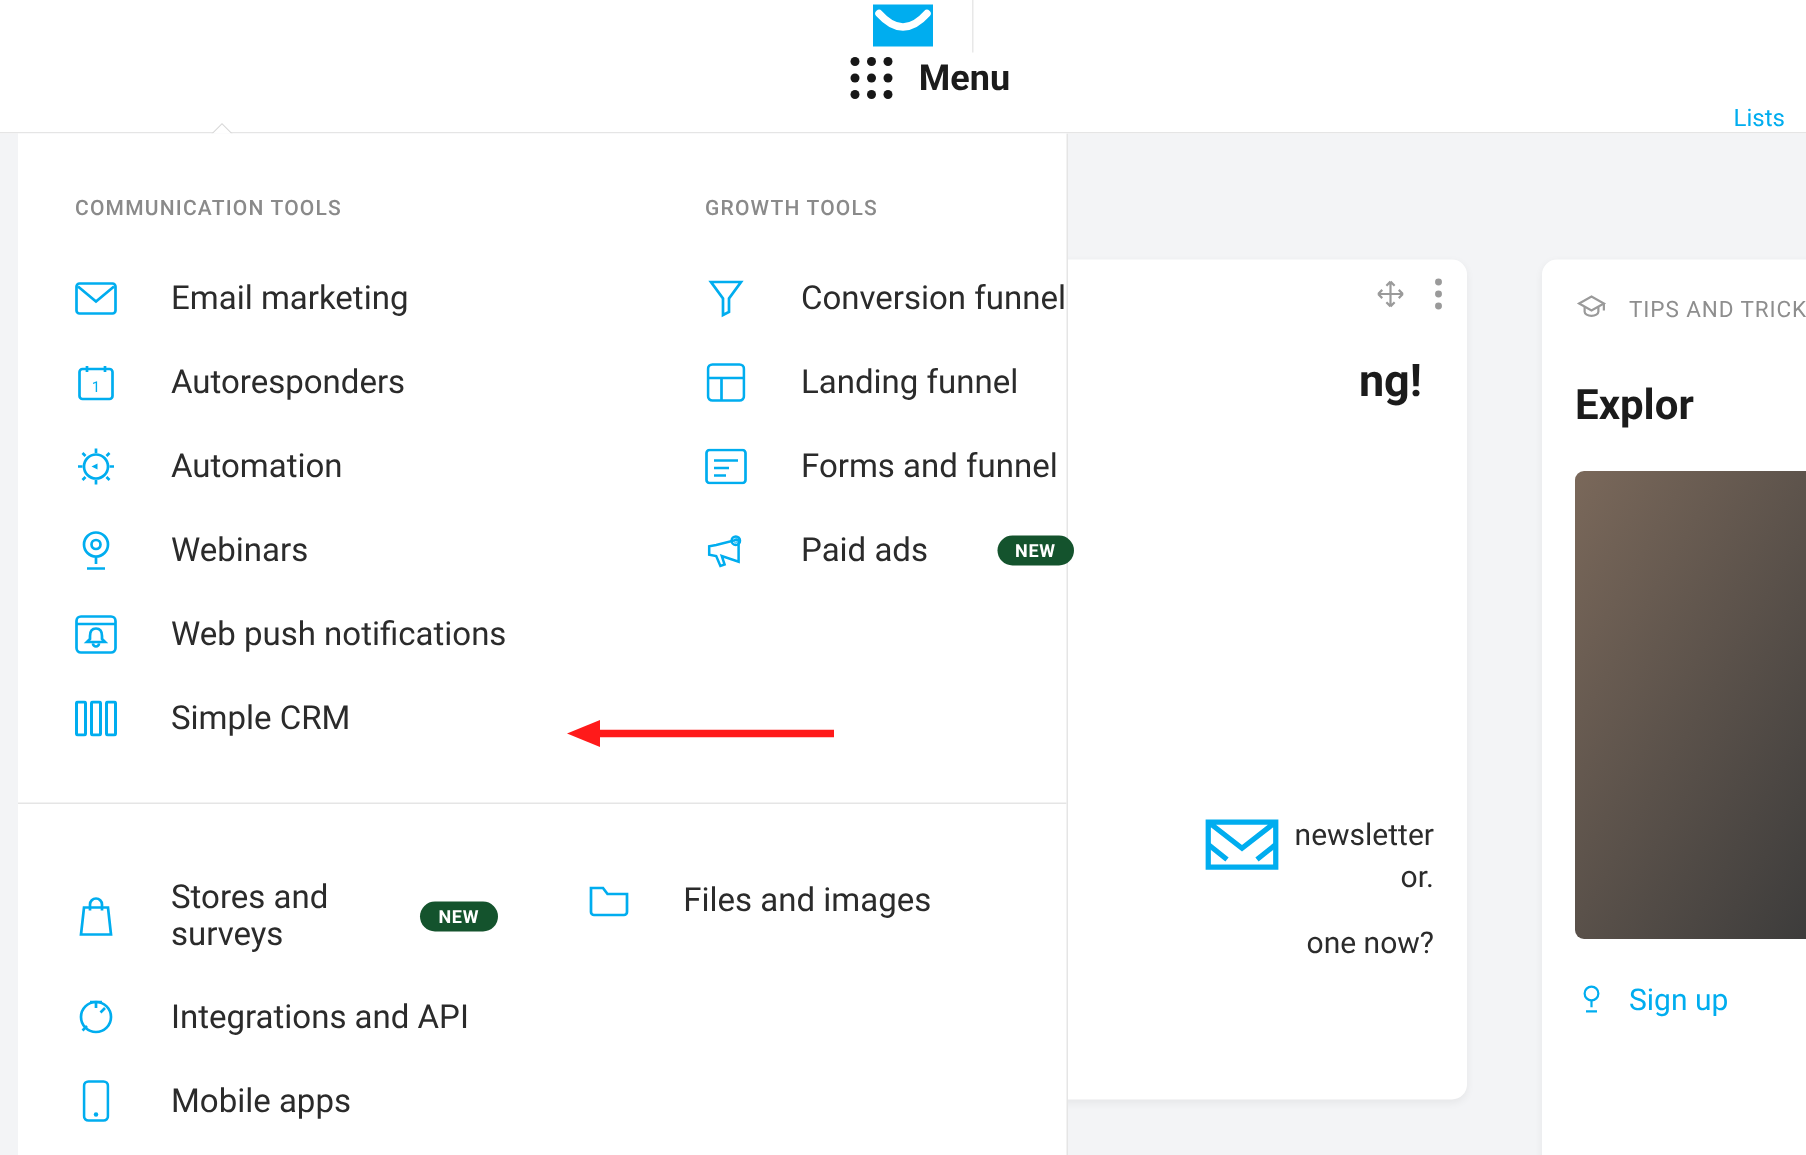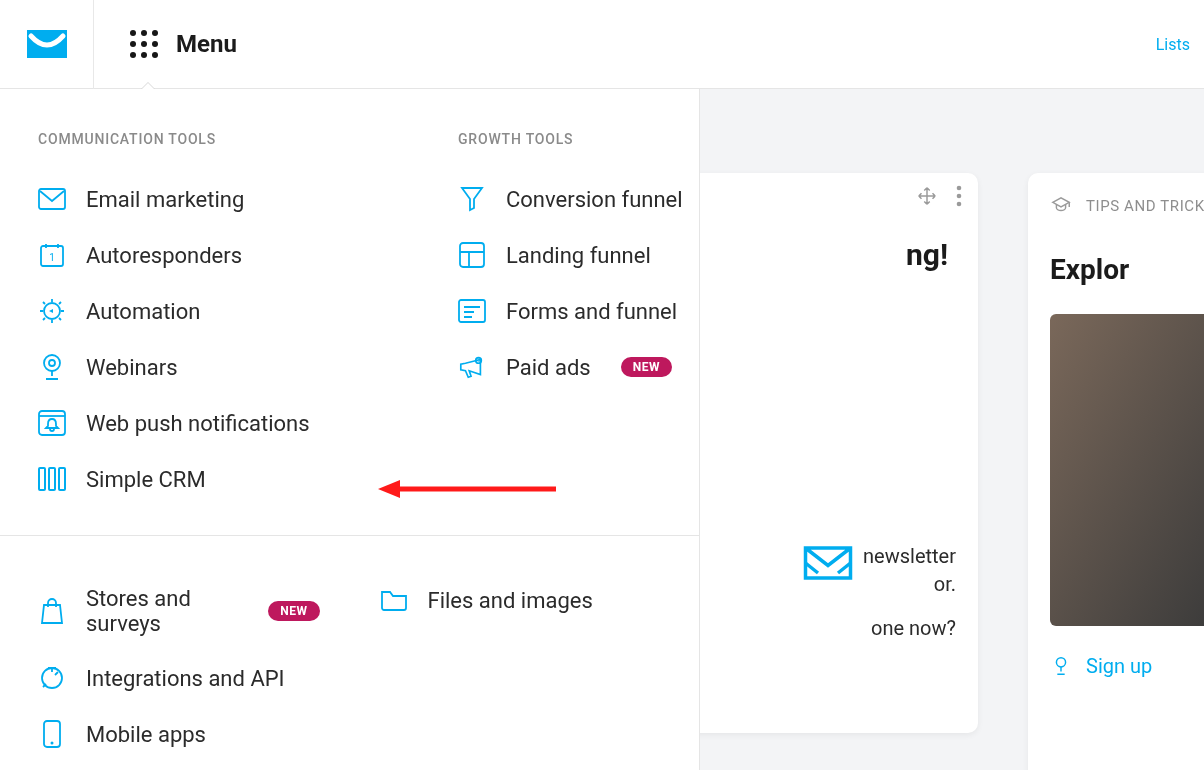--- a/index.html
+++ b/index.html
@@ -1,43 +1,43 @@
 <!DOCTYPE html>
 <html><head>
 <meta charset="utf-8">
 <style>
 * { box-sizing: border-box; margin: 0; padding: 0; }
 body { font-family: -apple-system, BlinkMacSystemFont, "Segoe UI", Roboto, Helvetica, Arial, sans-serif; background: #fff; width: 1204px; height: 770px; overflow: hidden; position: relative; }
 
 
-.top-bar { height: 89px; display: flex; align-items: center; border-bottom: 1px solid #e5e5e5; position: relative; }
+.top-bar { height: 89px; display: flex; align-items: center; border-bottom: 1px solid #e5e5e5; position: relative; flex-direction: column; }
 .logo-box { width: 94px; height: 89px; display: flex; align-items: center; justify-content: center; border-right: 1px solid #e8e8e8; }
 .logo-shape { width: 40px; height: 28px; background: #00ADEF; position: relative; display: flex; align-items:center; justify-content:center; }
 .logo-shape svg { display:block; }
 .menu-trigger { display: flex; align-items: center; gap: 18px; padding-left: 36px; height: 100%; cursor: pointer; }
 .grid-icon { width: 28px; height: 28px; display: grid; grid-template-columns: repeat(3,6px); grid-template-rows: repeat(3,6px); gap: 5px; }
 .grid-icon span { width: 6px; height: 6px; background: #171717; border-radius: 50%; }
 .menu-label { font-size: 24px; font-weight: 700; color: #1b1b1b; }
 .top-right { margin-left: auto; padding-right: 14px; }
 .lists-link { color: #00ADEF; font-size: 16px; font-weight: 400; }
 
 
 .pointer { position: absolute; left: 138px; top: 82px; width: 20px; height: 12px; }
 .pointer::before { content:''; position:absolute; left:0; top:0; border-left:10px solid transparent; border-right:10px solid transparent; border-bottom:10px solid #d8d8d8; }
 .pointer::after { content:''; position:absolute; left:1px; top:1px; border-left:9px solid transparent; border-right:9px solid transparent; border-bottom:9px solid #fff; }
 
 
-.mega { position: absolute; left: 0; top: 89px; width: 700px; background: #fff; border-right: 1px solid #e5e5e5; height: 681px; z-index: 10; }
+.mega { position: absolute; left: 12px; top: 89px; width: 700px; background: #fff; border-right: 1px solid #e5e5e5; height: 681px; z-index: 10; }
 .mega-top { padding: 42px 38px 28px 38px; display: flex; gap: 60px; border-bottom: 1px solid #e5e5e5; }
 .col { flex: 0 0 auto; width: 360px; }
 .col-head { font-size: 14px; letter-spacing: 0.8px; color: #8a8a8a; font-weight: 500; margin-bottom: 24px; }
-.item { display: flex; align-items: center; gap: 20px; padding: 14px 0; cursor: pointer; }
+.item { display: flex; align-items: center; gap: 36px; padding: 14px 0; cursor: pointer; }
 .item-ico { width: 28px; height: 28px; color: #00ADEF; display: flex; align-items: center; justify-content: center; flex: 0 0 28px; }
 .item-label { font-size: 22px; color: #2b2b2b; }
-.badge { display:inline-flex; align-items:center; justify-content:center; background:#be185d; color:#fff; font-size:12px; font-weight:700; letter-spacing:0.5px; border-radius: 999px; padding: 3px 12px; margin-left: 10px; }
+.badge { display:inline-flex; align-items:center; justify-content:center; background:#14532d; color:#fff; font-size:12px; font-weight:700; letter-spacing:0.5px; border-radius: 999px; padding: 3px 12px; margin-left: 10px; }
 
 .mega-bottom { padding: 36px 38px 28px 38px; display: flex; gap: 60px; }
 .mega-bottom .col2 { width: 360px; }
 
 
 .red-arrow { position: absolute; left: 378px; top: 477px; z-index: 20; }
 
 
 .bg-page { position: absolute; left: 0; top: 89px; right: 0; bottom: 0; background: #f3f4f6; z-index: 1; padding: 0; }
 .bg-cards { position: absolute; left: 848px; top: 0; right: 0; bottom: 0; }

